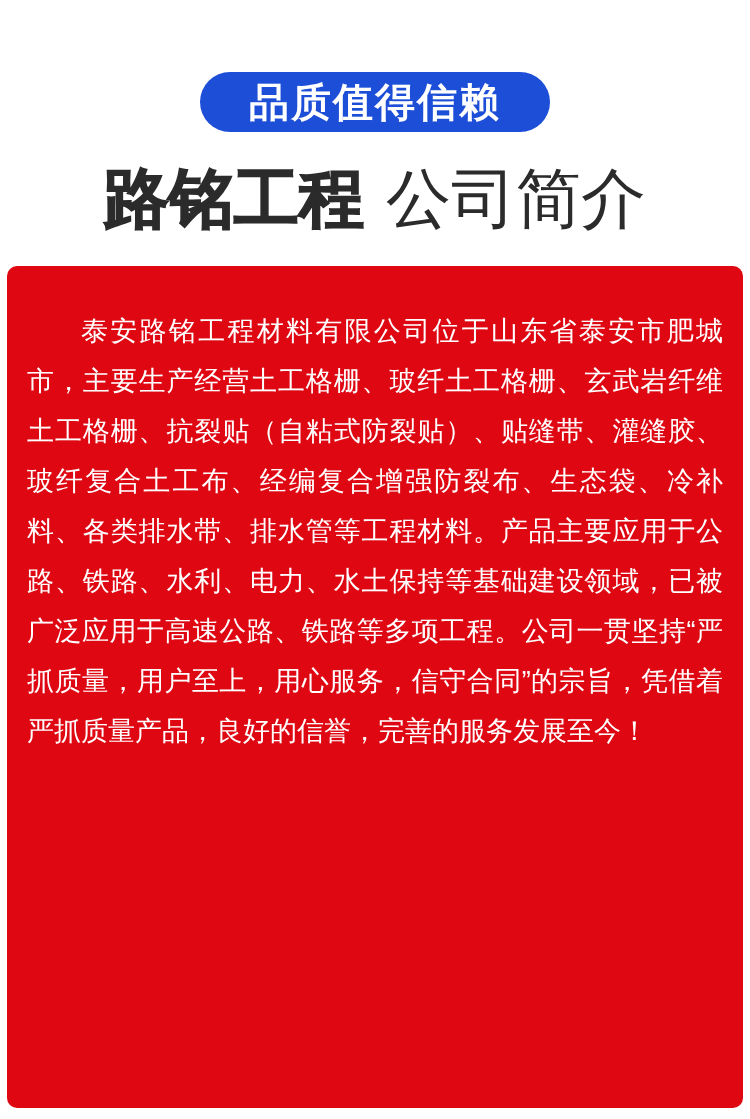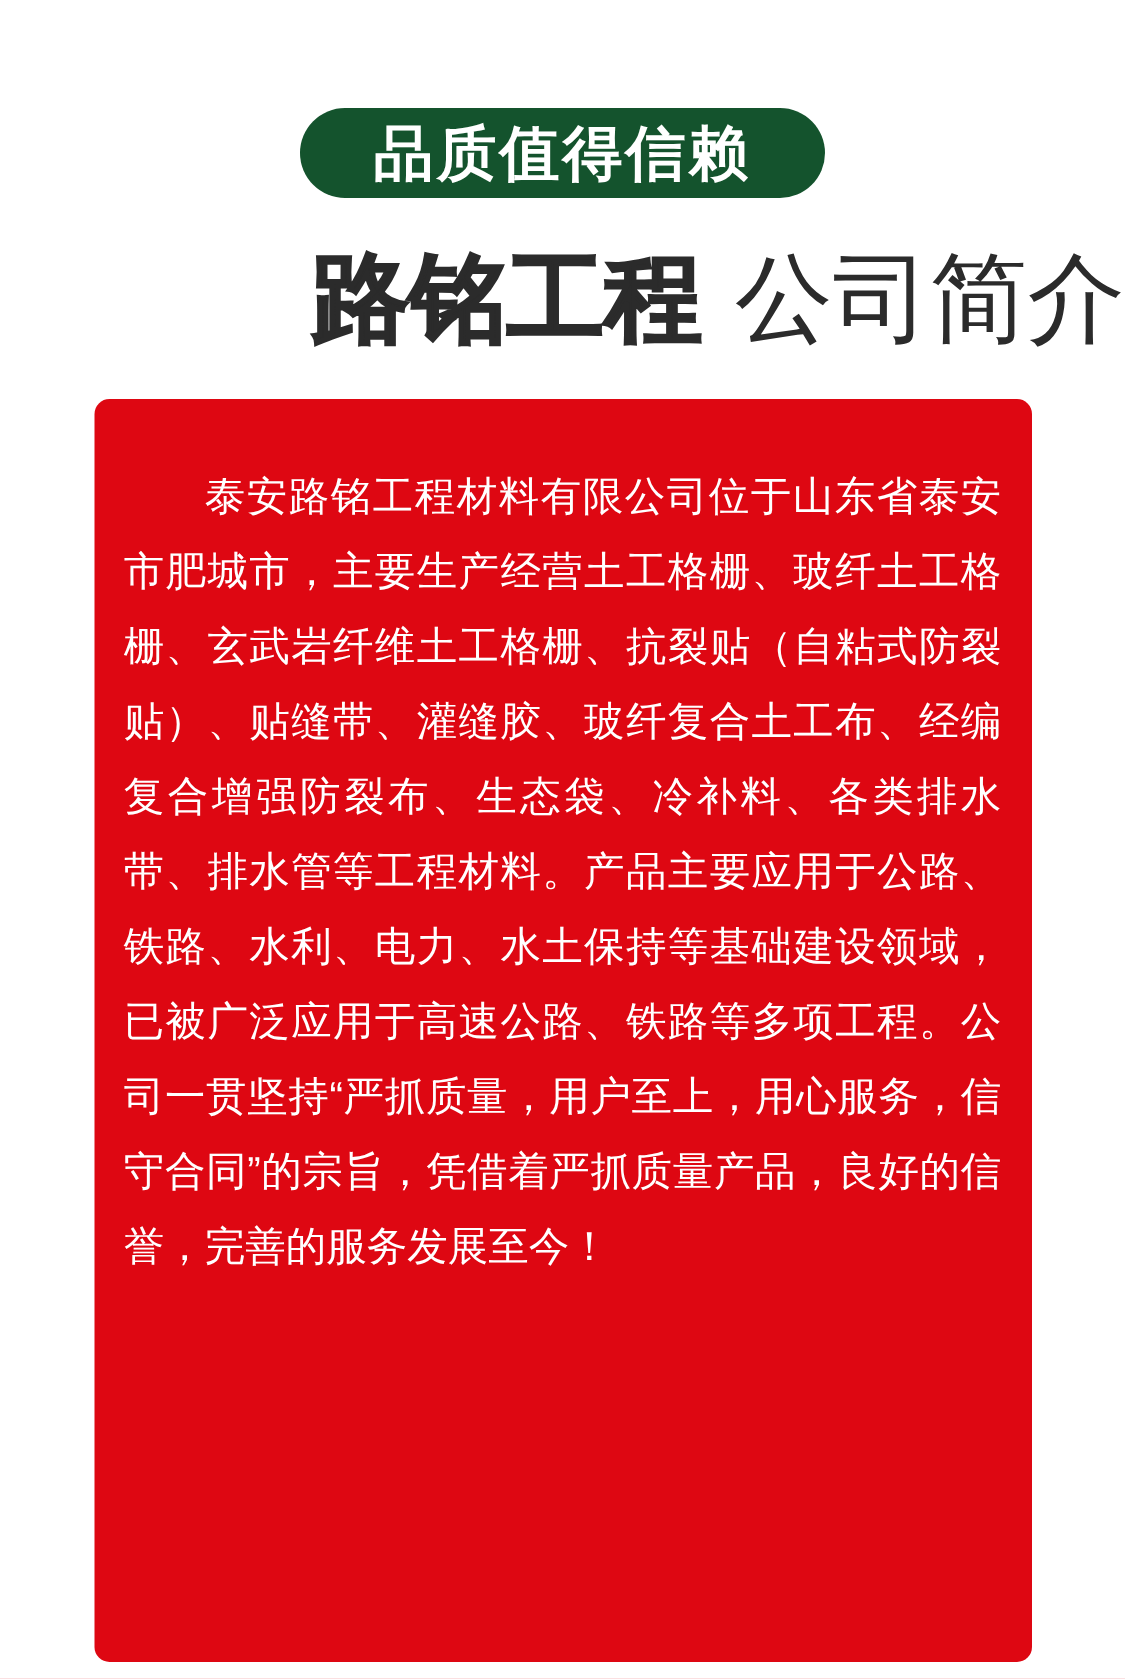--- a/index.html
+++ b/index.html
@@ -13,48 +13,48 @@
   .page {
     position: relative;
     width: 750px;
     height: 1119px;
     background: #ffffff;
   }
   .badge {
     width: 350px;
     height: 60px;
     margin: 72px auto 0 auto;
-    background: #14532d;
+    background: #1d4ed8;
     border-radius: 30px;
     display: flex;
     align-items: center;
     justify-content: center;
     color: #ffffff;
     font-size: 40px;
     font-weight: bold;
     letter-spacing: 2px;
   }
   .title {
     margin-top: 32px;
-    text-align: right;
+    text-align: center;
     color: #2b2b2b;
     font-size: 65px;
     line-height: 70px;
     white-space: nowrap;
   }
   .title .brand {
     font-weight: 900;
     -webkit-text-stroke: 1.5px #2b2b2b;
     margin-right: 22px;
   }
   .title .rest {
     font-weight: 400;
   }
   .panel {
-    width: 625px;
+    width: 736px;
     height: 842px;
     margin: 32px auto 0 auto;
     background: #de0712;
     border-radius: 10px;
     padding: 40px 20px;
     color: #ffffff;
   }
   .panel p {
     font-size: 27px;
     line-height: 50px;

